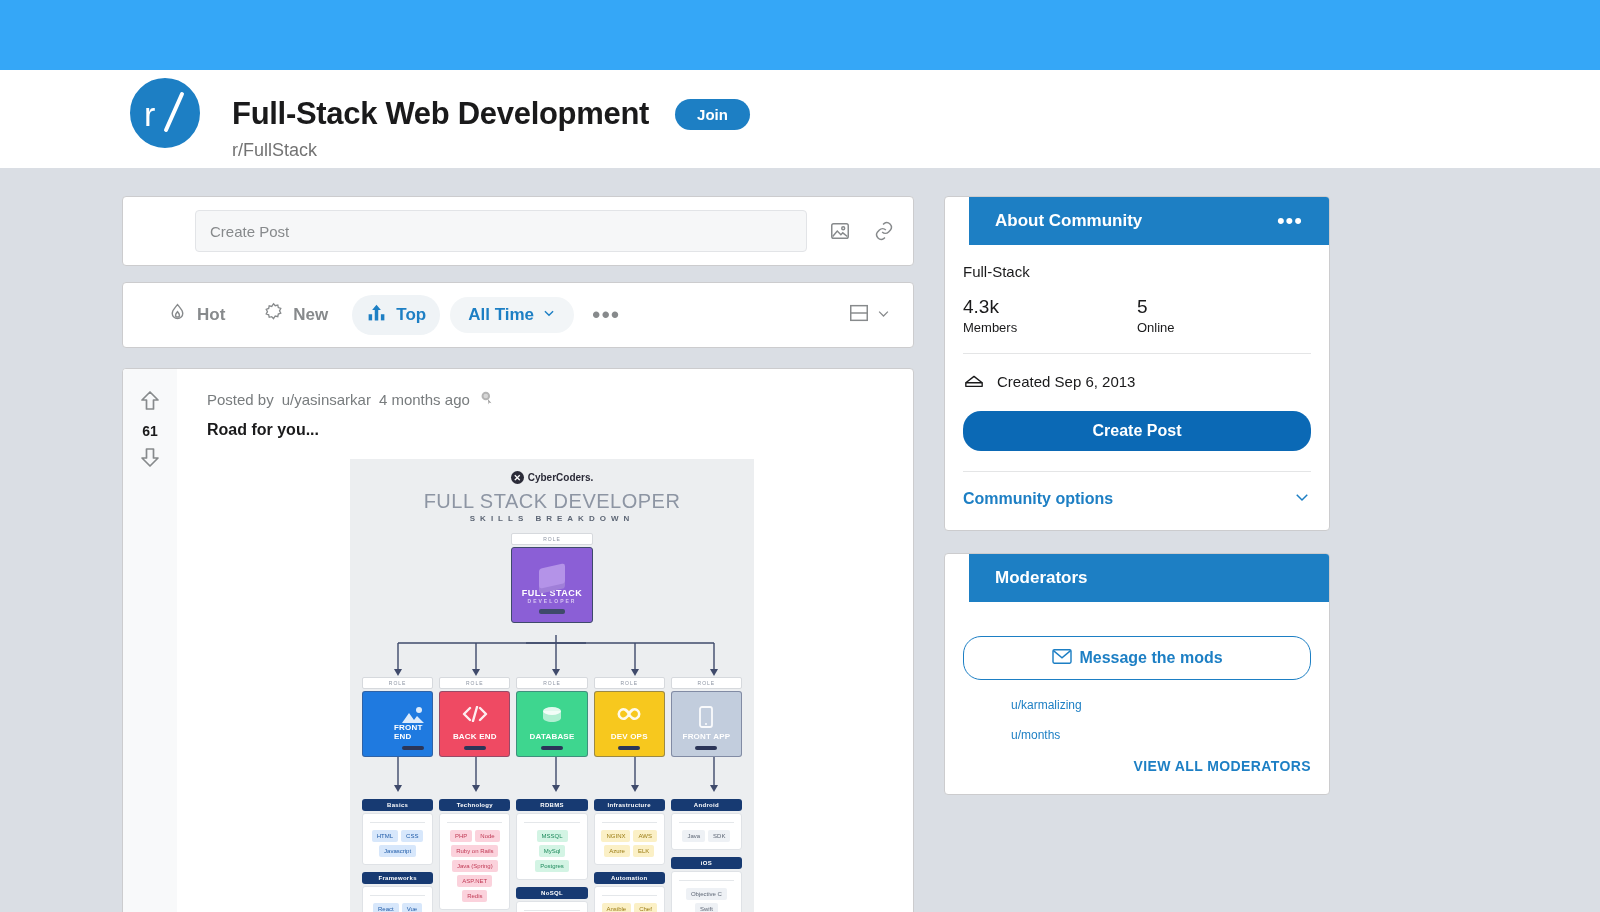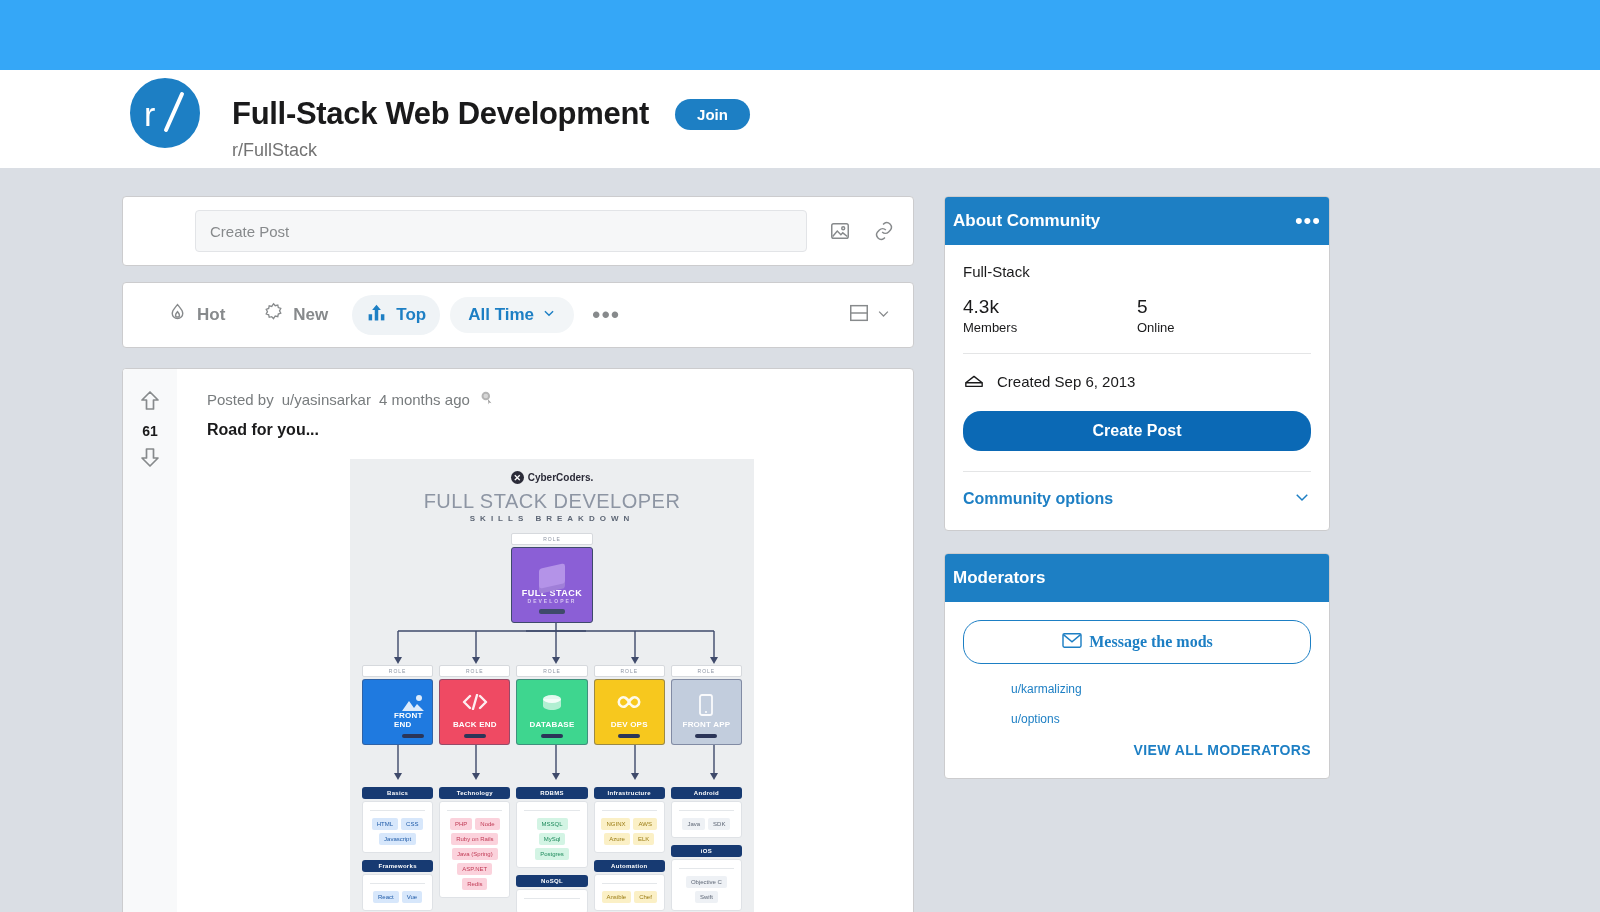--- a/index.html
+++ b/index.html
@@ -135,21 +135,21 @@
   }
   .info-h2 {
     text-align: center; font-size: 8px; color: #5d6675;
     letter-spacing: 5px; font-weight: bold; margin-top: 1px;
   }
   .role-tag {
     background: #fff; border: 1px solid #d6d9dd; border-radius: 2px;
     font-size: 5px; color: #8d95a3; text-align: center;
     letter-spacing: 1px; padding: 2px 0;
   }
-  .hero-wrap { width: 82px; margin: 10px auto 0; }
+  .hero-wrap { width: 82px; margin: 10px auto 12px; }
   .hero-card {
     background: #8b5fd6; border: 1px solid #3f4a6b; border-radius: 3px;
     height: 76px; margin-top: 2px; position: relative;
     display: flex; flex-direction: column; align-items: center;
     justify-content: flex-end; padding-bottom: 8px;
   }
   .hero-cube {
     width: 26px; height: 20px; position: absolute; top: 18px;
     background: #b493e8; border-radius: 3px;
     transform: skewY(-12deg);
@@ -193,22 +193,22 @@
   }
   .chips { display: flex; flex-wrap: wrap; gap: 3px; justify-content: center; }
   .chip {
     font-size: 6px; padding: 3px 5px; border-radius: 2px;
     white-space: nowrap; line-height: 1;
   }
 
   
   .side-card { margin-bottom: 22px; overflow: hidden; }
   .side-head {
-    background: #1d7fc4; color: #fff; padding: 14px 8px;
-    display: flex; align-items: center; justify-content: space-between;
+    background: #1d7fc4; color: #fff; padding: 14px 26px;
+    display: flex; align-items: center; justify-content: space-between; margin-left: 24px;
   }
   .side-head-title { font-size: 17px; font-weight: bold; }
   .side-dots { font-size: 22px; line-height: 10px; cursor: pointer; letter-spacing: 1px; }
   .side-body { padding: 18px 18px 20px; }
   .side-desc { font-size: 15px; color: #1a1a1b; margin-bottom: 16px; }
   .stats { display: flex; margin-bottom: 18px; }
   .stat { flex: 1; }
   .stat-num { font-size: 19px; color: #1a1a1b; }
   .stat-lbl { font-size: 13px; color: #1a1a1b; margin-top: 2px; }
   .side-divider { height: 1px; background: #e4e5e6; margin: 0 0 16px; }
@@ -220,21 +220,21 @@
     display: block; width: 100%; background: #0b69b5; color: #fff;
     border: none; border-radius: 18px; padding: 11px 0;
     font-size: 16px; font-weight: bold; cursor: pointer;
     font-family: inherit;
   }
   .side-btn-outline {
     display: flex; align-items: center; justify-content: center; gap: 6px;
     width: 100%; background: #fff; color: #1d7fc4;
     border: 1px solid #1d7fc4; border-radius: 18px; padding: 10px 0;
     font-size: 16px; font-weight: bold; cursor: pointer;
-    font-family: Liberation Serif, serif; margin-bottom: 18px;
+    font-family: Liberation Sans, sans-serif; margin-bottom: 18px; margin-top: 16px;
   }
   .comm-opt {
     display: flex; align-items: center; justify-content: space-between;
     color: #1d7fc4; font-size: 16px; font-weight: bold; cursor: pointer;
     padding-top: 16px; border-top: 1px solid #e4e5e6;
   }
   .mod-link {
     display: block; font-size: 12px; color: #1d7fc4;
     text-decoration: none; margin-bottom: 16px; margin-left: 48px;
   }
@@ -633,20 +633,20 @@
           <span>
             <svg width="22" height="18" viewBox="0 0 24 20" fill="none" stroke="#1d7fc4" stroke-width="1.6">
               <rect x="2" y="3" width="20" height="15" rx="1.5"></rect>
               <path d="M2.5 4l9.5 8 9.5-8"></path>
             </svg>
           </span>
           <span>Message the mods</span>
         </button>
         <div>
             <a href="#" class="mod-link">u/karmalizing</a>
-            <a href="#" class="mod-link">u/options</a>
+            <a href="#" class="mod-link">u/months</a>
           </div>
         <div class="view-all">VIEW ALL MODERATORS</div>
       </div>
     </div>
 
   </div>
 </div>
 
 </body></html>

